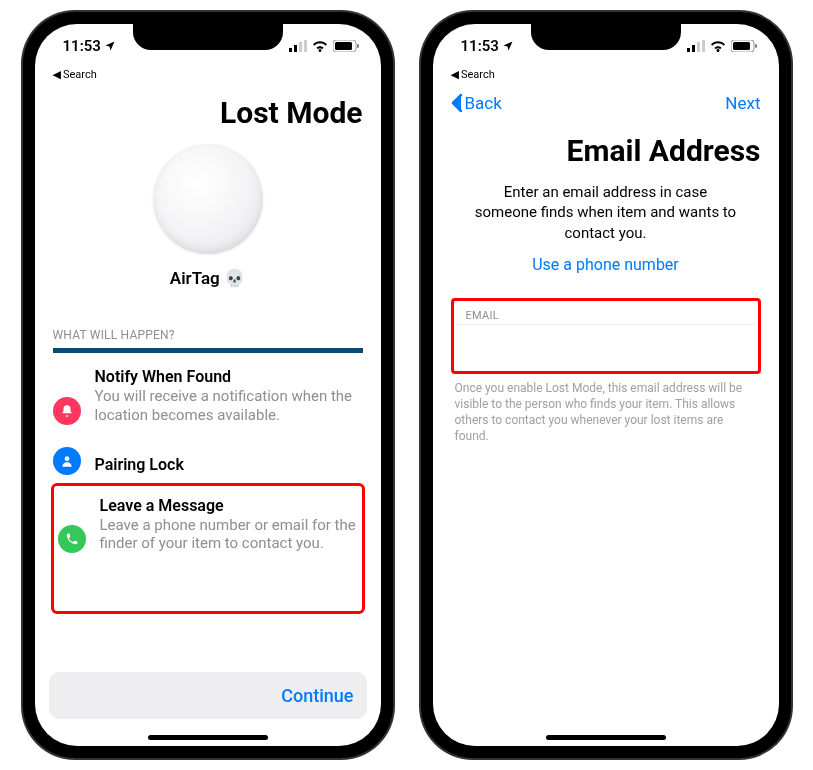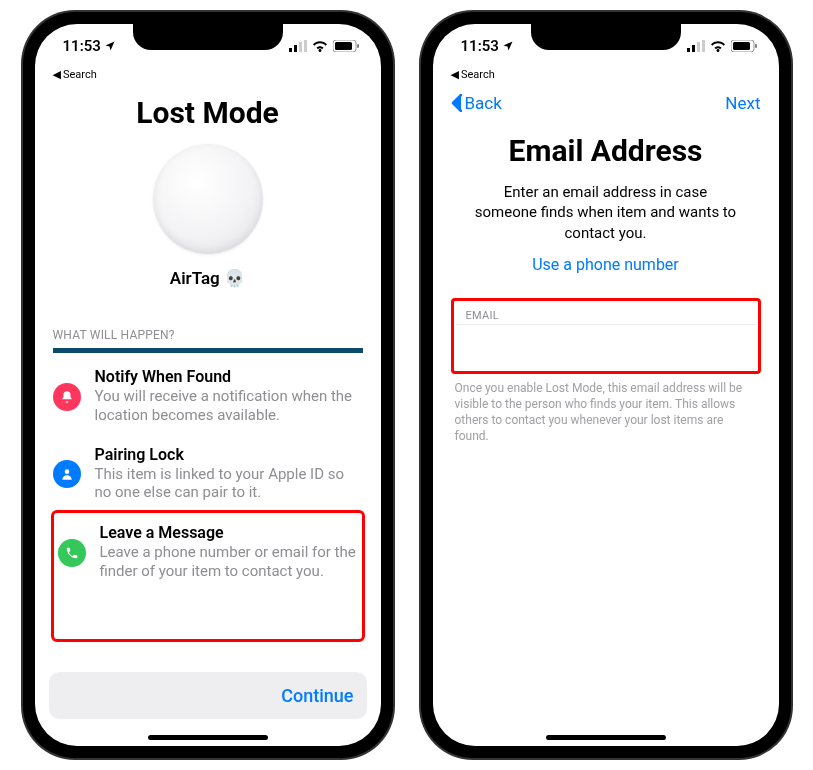--- a/index.html
+++ b/index.html
@@ -72,21 +72,21 @@
     }
     .nav-btn { color: #007aff; cursor: pointer; display: flex; align-items: center; gap: 3px; }
     .content {
       flex: 1;
       padding: 0 18px;
       overflow-y: auto;
     }
     .page-title {
       font-size: 30px;
       font-weight: 700;
-      text-align: center;
+      text-align: right;
       margin: 10px 0 14px;
     }
     .airtag-img {
       width: 110px;
       height: 110px;
       border-radius: 50%;
       background: radial-gradient(circle at 40% 35%, #fff 0%, #f3f3f5 55%, #e8e8ec 80%, #dedee3 100%);
       margin: 0 auto 14px;
       box-shadow: inset 0 -3px 8px rgba(0,0,0,0.08), 0 1px 3px rgba(0,0,0,0.08);
     }
@@ -102,21 +102,21 @@
       text-transform: uppercase;
       margin-bottom: 4px;
       letter-spacing: 0.2px;
       border-bottom: 5px solid #0c4a6e;
       padding-bottom: 6px;
     }
     .info-row {
       display: flex;
       gap: 14px;
       padding: 10px 0;
-      align-items: center;
+      align-items: flex-end;
     }
     .info-icon {
       width: 28px;
       height: 28px;
       border-radius: 50%;
       flex-shrink: 0;
       display: flex;
       align-items: center;
       justify-content: center;
       margin-top: 2px;
@@ -247,21 +247,20 @@
 
       <div class="info-row">
         <div class="info-icon icon-blue">
           <svg width="14" height="14" viewBox="0 0 24 24">
               <circle cx="12" cy="8" r="4" fill="#fff"></circle>
               <path fill="#fff" d="M4 22c0-4.4 3.6-8 8-8s8 3.6 8 8H4z"></path>
             </svg>
         </div>
         <div class="info-text">
           <h4>Pairing Lock</h4>
-          <p>This item is linked to your Apple ID so no one else can pair to it.</p>
         </div>
       </div>
 
       <div class="highlight-box">
         <div class="info-row">
           <div class="info-icon icon-green">
             <svg width="14" height="14" viewBox="0 0 24 24">
                 <path fill="#fff" d="M6.6 10.8c1.4 2.8 3.8 5.2 6.6 6.6l2.2-2.2c.3-.3.7-.4 1-.2 1.2.4 2.4.6 3.6.6.6 0 1 .4 1 1V20c0 .6-.4 1-1 1C10.6 21 3 13.4 3 4c0-.6.4-1 1-1h3.4c.6 0 1 .4 1 1 0 1.2.2 2.4.6 3.6.1.4 0 .8-.2 1l-2.2 2.2z"></path>
               </svg>
           </div>

